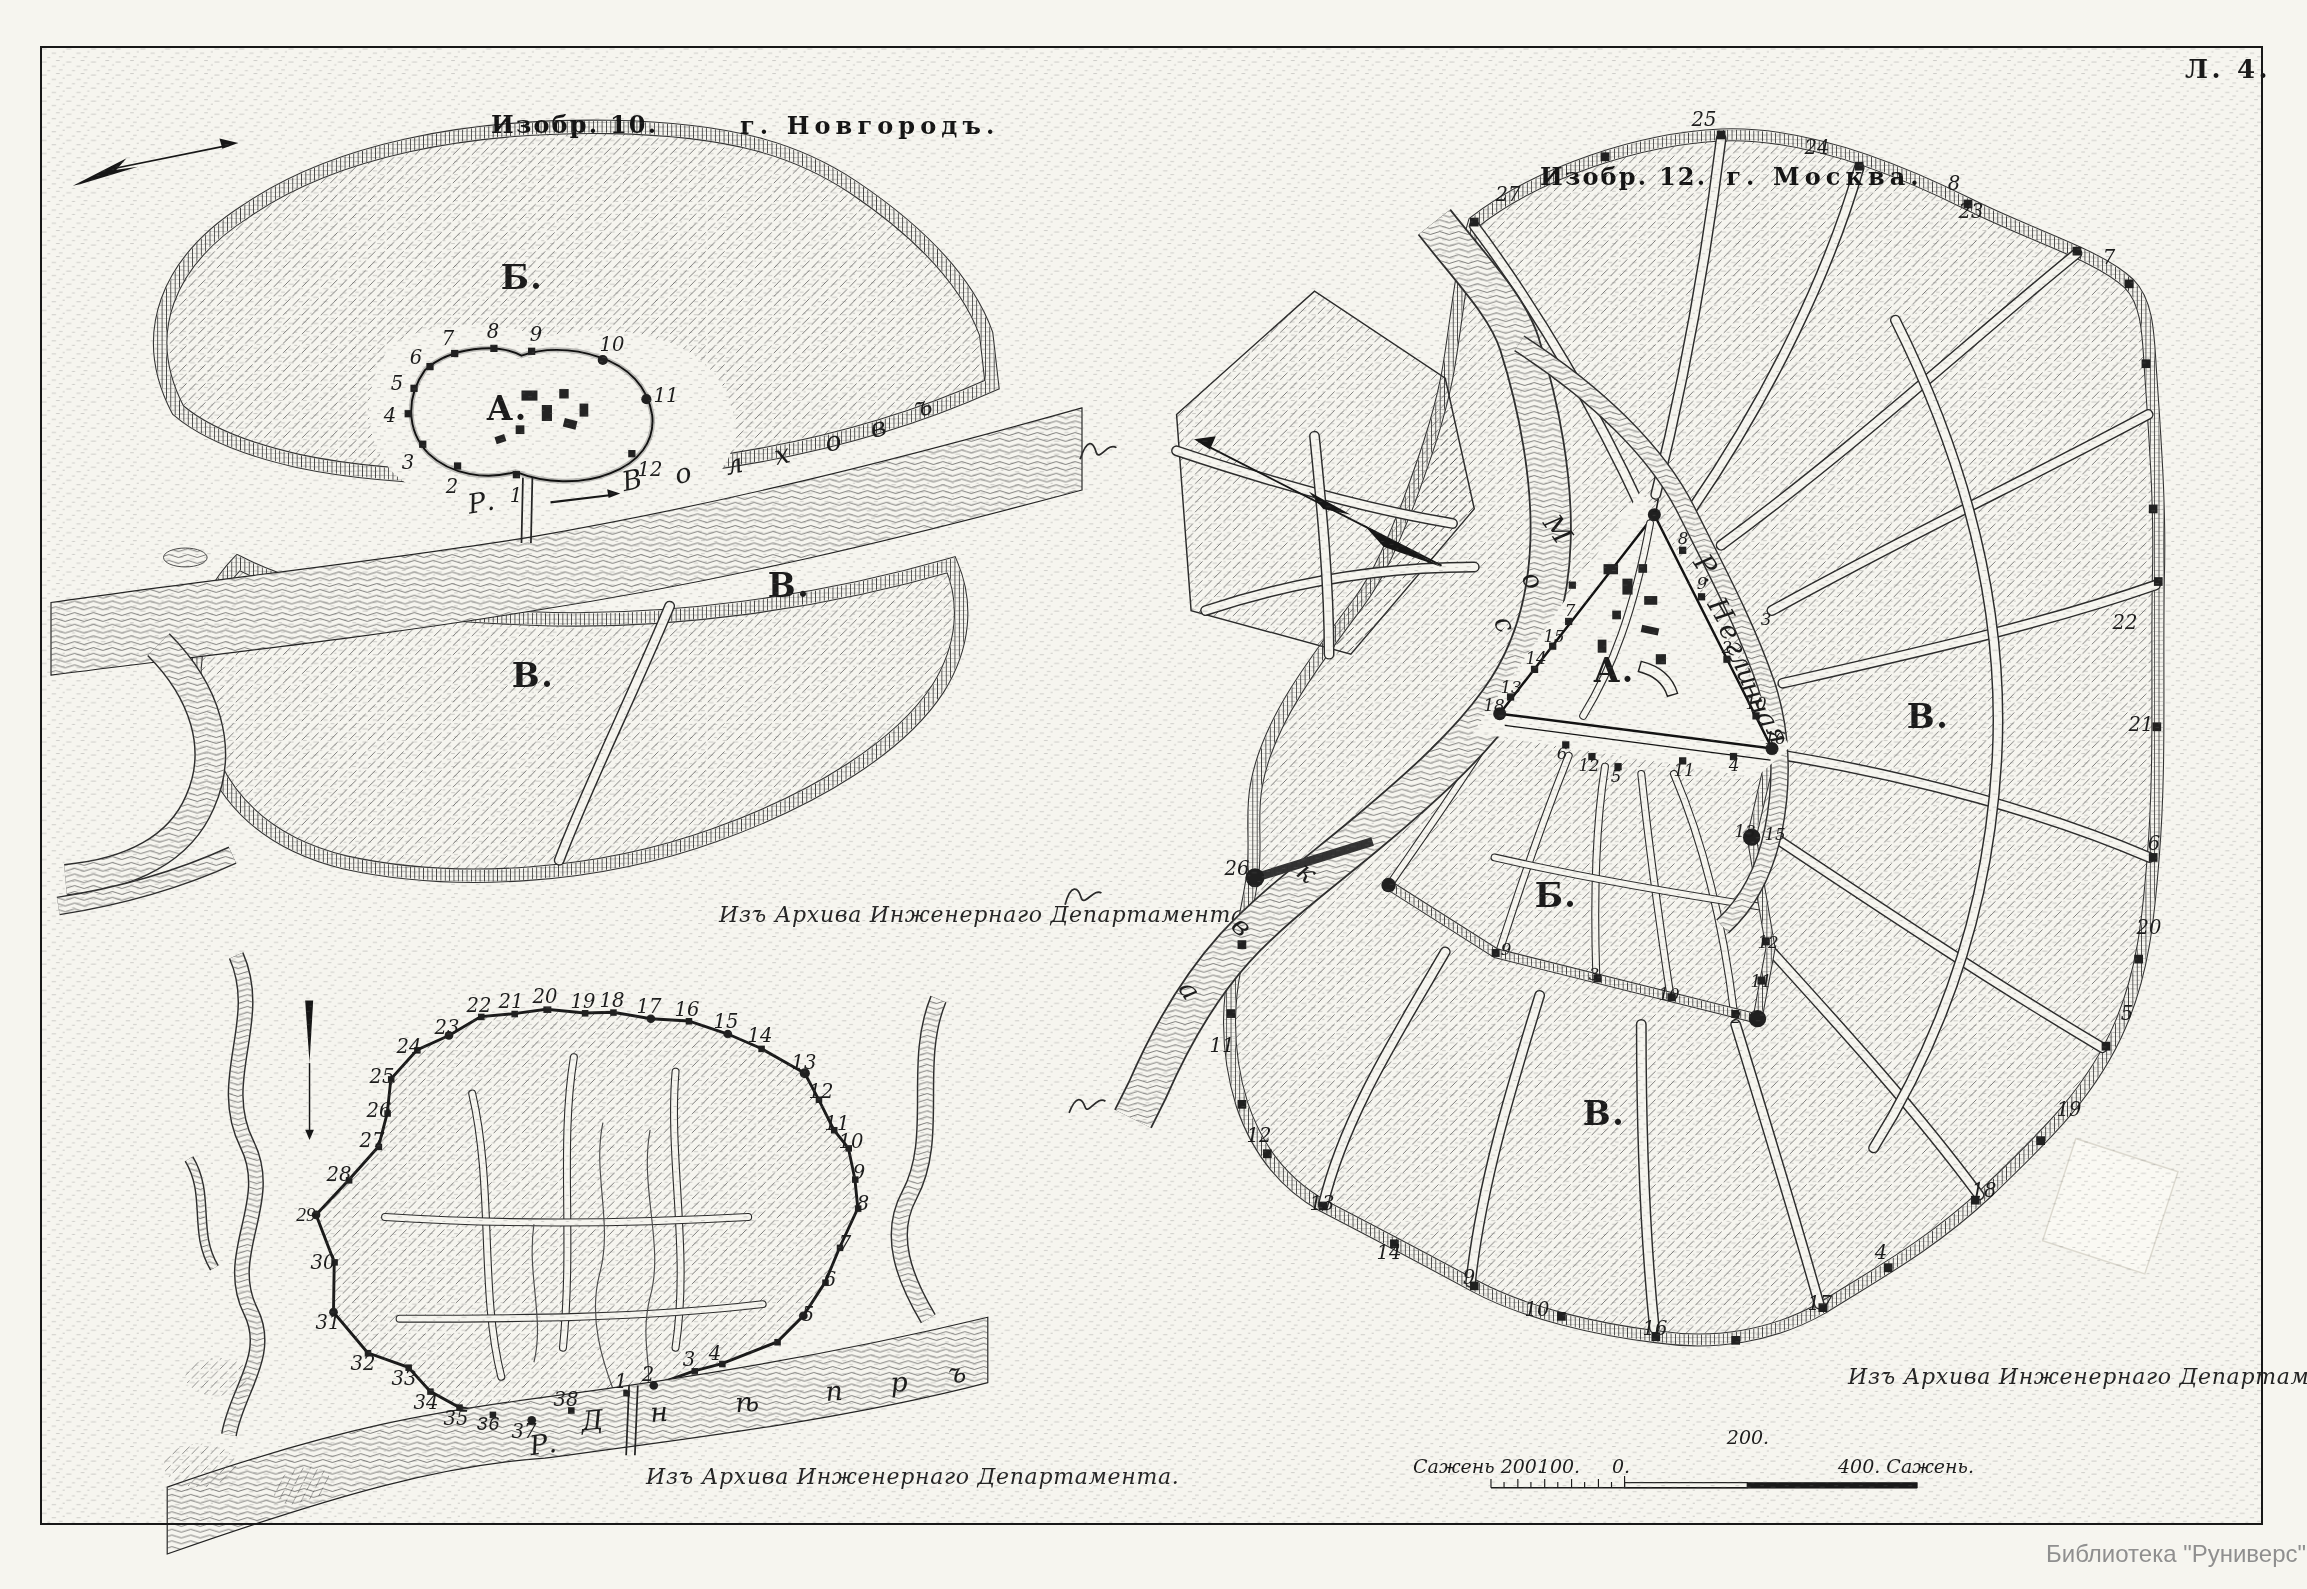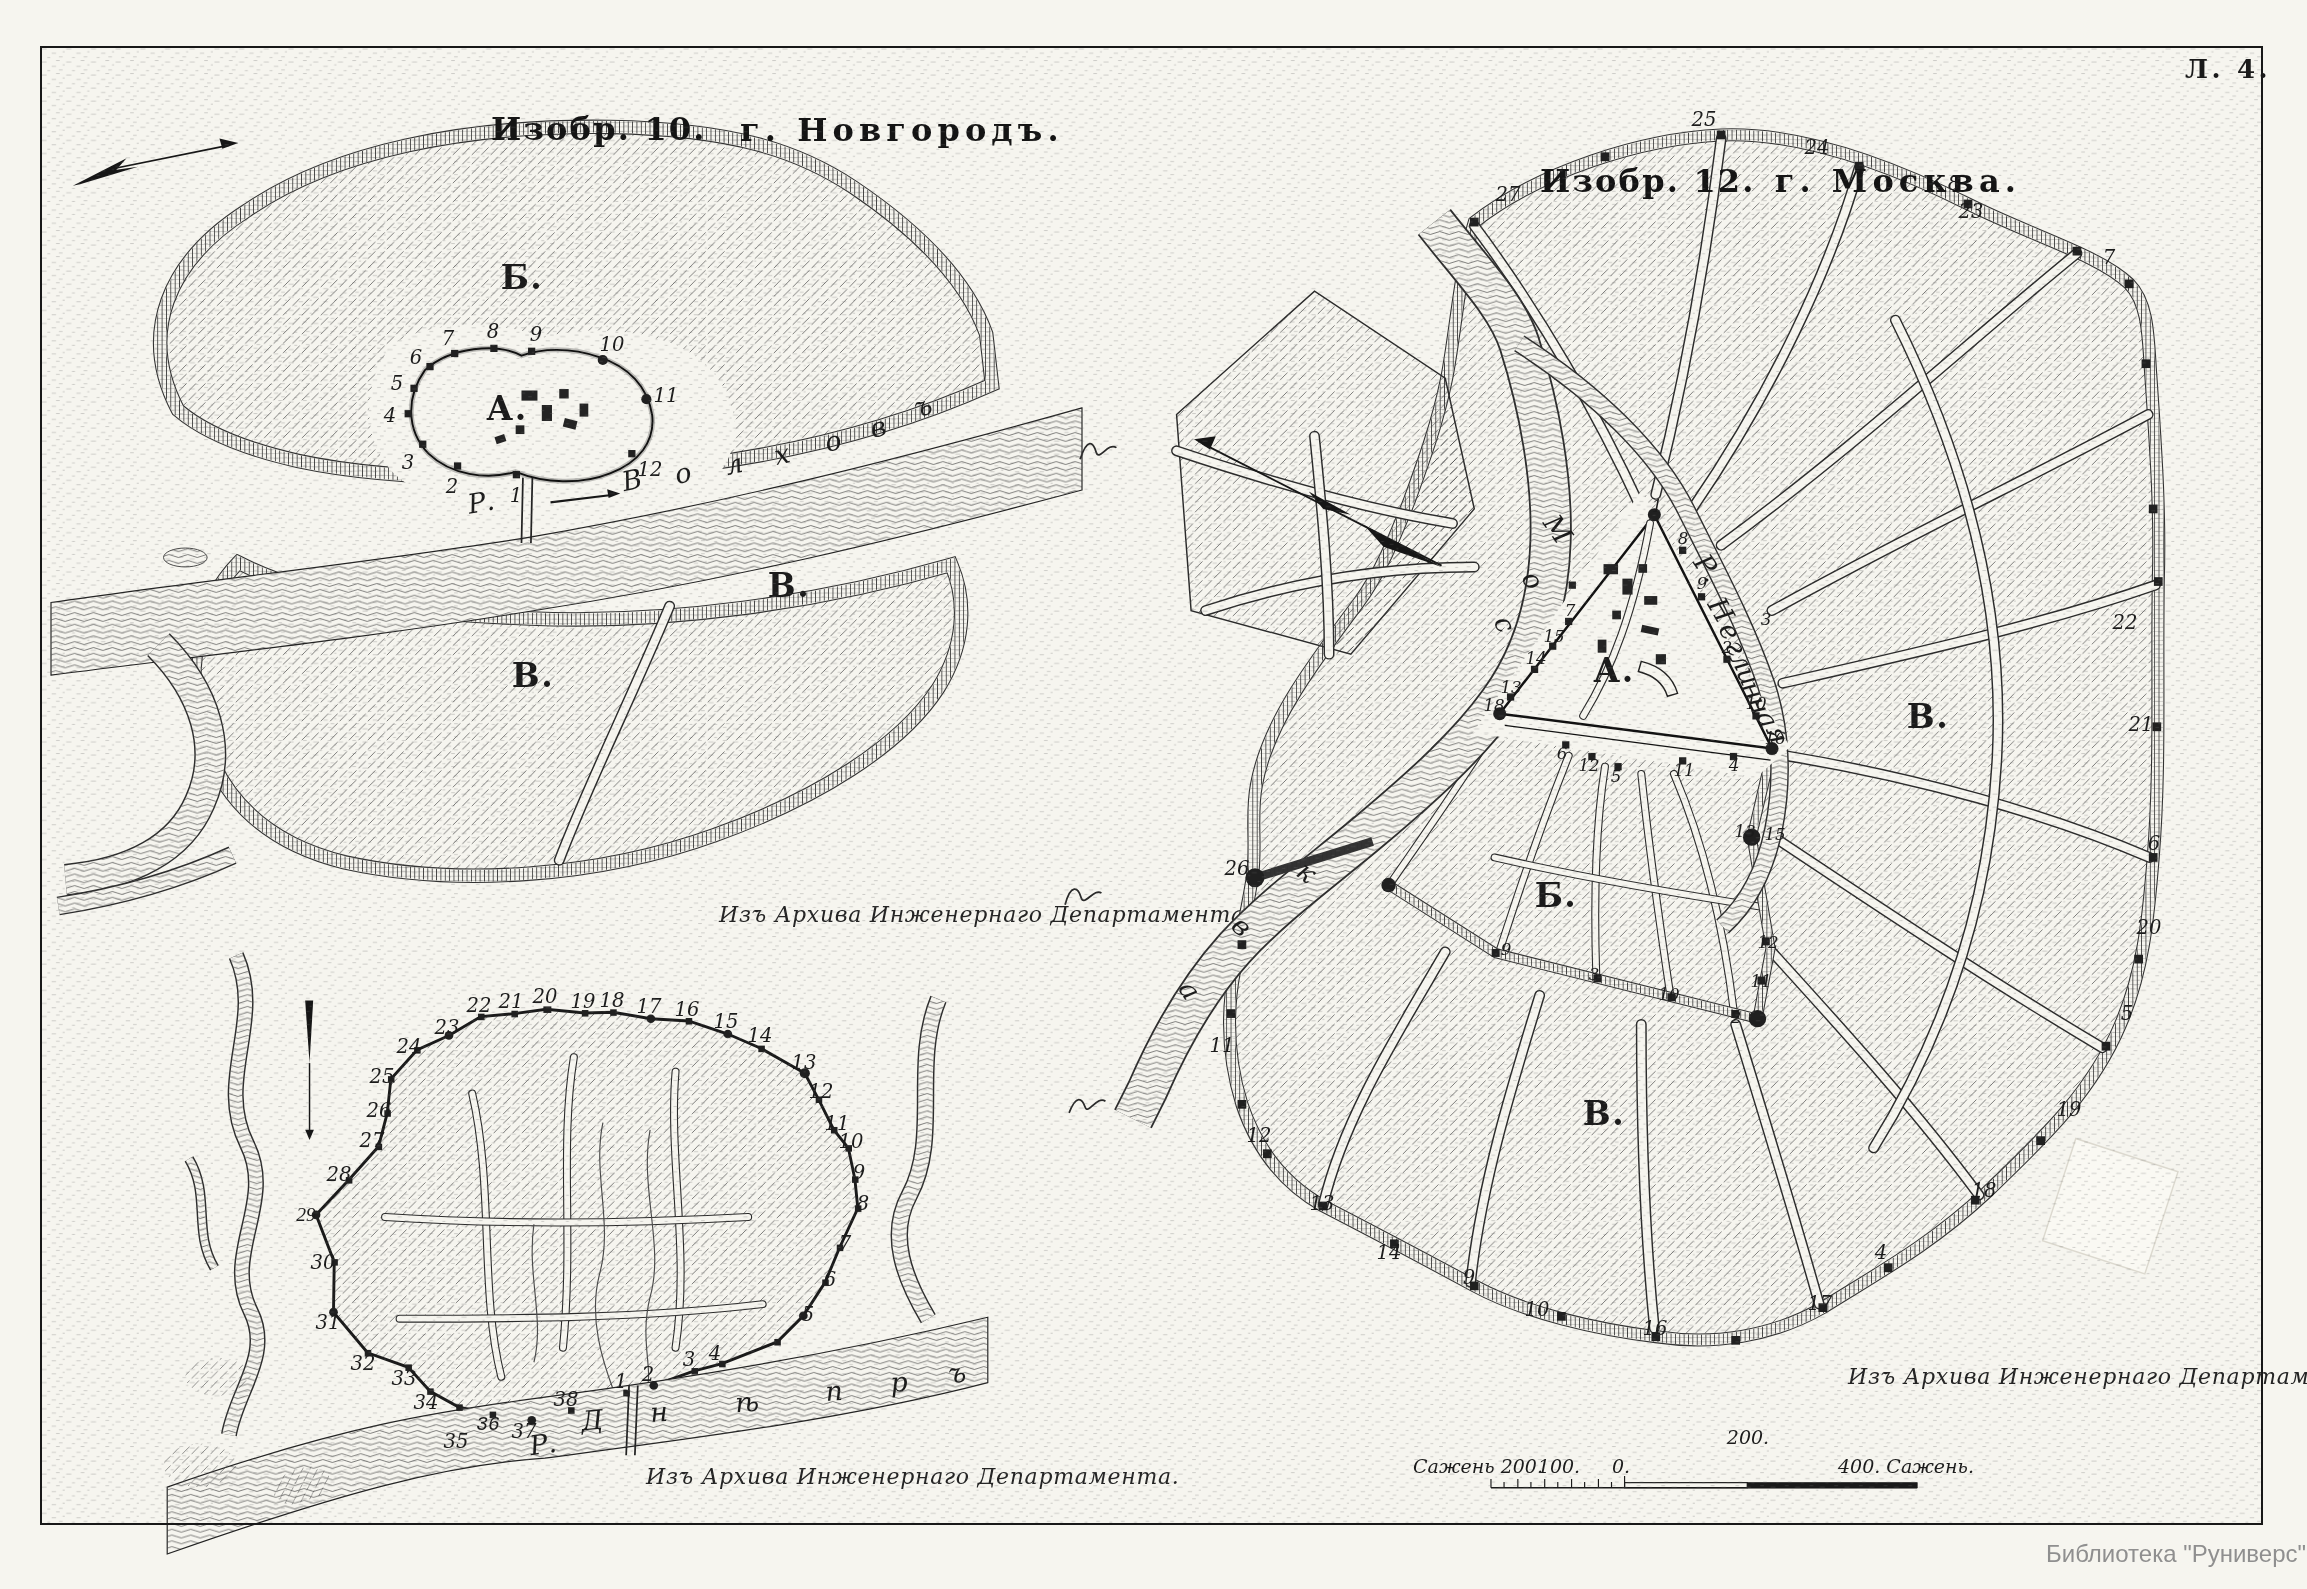--- a/index.html
+++ b/index.html
@@ -8,21 +8,21 @@
   .frame{position:absolute;left:40px;top:46px;width:2223px;height:1479px;
          border:2.9px solid #181818;box-sizing:border-box;pointer-events:none;}
   .map{position:absolute;}
   .map svg{position:absolute;left:0;top:0;overflow:visible;}
   .markers{position:absolute;left:0;top:0;right:0;bottom:0;}
   .marker{position:absolute;color:#1b1b1b;white-space:nowrap;font-family:"DejaVu Serif",serif;}
   .n{font-style:italic;font-size:19.6px;}
   .s{font-size:16.7px;}
   .big{font-weight:700;font-size:33px;letter-spacing:1.5px;}
   .riv{font-style:italic;font-size:27px;}
-  .fig-title{position:absolute;font-weight:700;font-size:32px;letter-spacing:2.2px;color:#141414;white-space:nowrap;}
+  .fig-title{position:absolute;font-weight:700;font-size:24px;letter-spacing:2.2px;color:#141414;white-space:nowrap;}
   .city-title{letter-spacing:5.1px;}
   .title-row{position:absolute;display:flex;gap:19px;}
   .title-row .fig-title{position:static;}
   .caption{position:absolute;font-style:italic;font-size:22px;letter-spacing:0.7px;color:#242424;white-space:nowrap;}
   .sc{position:absolute;font-style:italic;font-size:19px;transform:translate(-50%,0);white-space:nowrap;}
   .sheet-no{position:absolute;left:2185px;top:54px;font-weight:700;font-size:26px;letter-spacing:3.6px;}
   .watermark{position:absolute;left:2046px;top:1540px;font-family:"Liberation Sans",sans-serif;
              font-size:24px;color:#8f8f8f;}
   .squiggle{position:absolute;}
   .stipple{position:absolute;left:40px;top:46px;pointer-events:none;opacity:.42;}
@@ -319,21 +319,21 @@
         <span class="marker n" style="left: 215px; top: 164px; transform: translate(-50%, -50%);">25</span>
         <span class="marker n" style="left: 212px; top: 198px; transform: translate(-50%, -50%);">26</span>
         <span class="marker n" style="left: 205px; top: 228px; transform: translate(-50%, -50%);">27</span>
         <span class="marker n" style="left: 172px; top: 262px; transform: translate(-50%, -50%);">28</span>
         <span class="marker n" style="left: 139px; top: 303px; transform: translate(-50%, -50%); font-family: Liberation Serif, serif;">29</span>
         <span class="marker n" style="left: 156px; top: 350px; transform: translate(-50%, -50%);">30</span>
         <span class="marker n" style="left: 161px; top: 410px; transform: translate(-50%, -50%);">31</span>
         <span class="marker n" style="left: 196px; top: 451px; transform: translate(-50%, -50%);">32</span>
         <span class="marker n" style="left: 237px; top: 466px; transform: translate(-50%, -50%);">33</span>
         <span class="marker n" style="left: 259px; top: 490px; transform: translate(-50%, -50%);">34</span>
-        <span class="marker n" style="left: 289px; top: 529px; transform: translate(-50%, -50%);">35</span>
+        <span class="marker n" style="left: 289px; top: 506px; transform: translate(-50%, -50%);">35</span>
         <span class="marker n" style="left: 321px; top: 513px; transform: translate(-50%, -50%); font-family: Liberation Mono, monospace;">36</span>
         <span class="marker n" style="left: 357px; top: 519px; transform: translate(-50%, -50%);">37</span>
         <span class="marker n" style="left: 399px; top: 487px; transform: translate(-50%, -50%);">38</span>
       </div>
   </section>
 
   <section class="map" style="left:1133px;top:102px;width:1140px;height:1402px">
     <svg width="1140" height="1402" viewBox="0 0 1570 1930" xmlns="http://www.w3.org/2000/svg" xmlns:xlink="http://www.w3.org/1999/xlink">
       <defs>
         <pattern id="mh" width="13" height="13" patternUnits="userSpaceOnUse">

